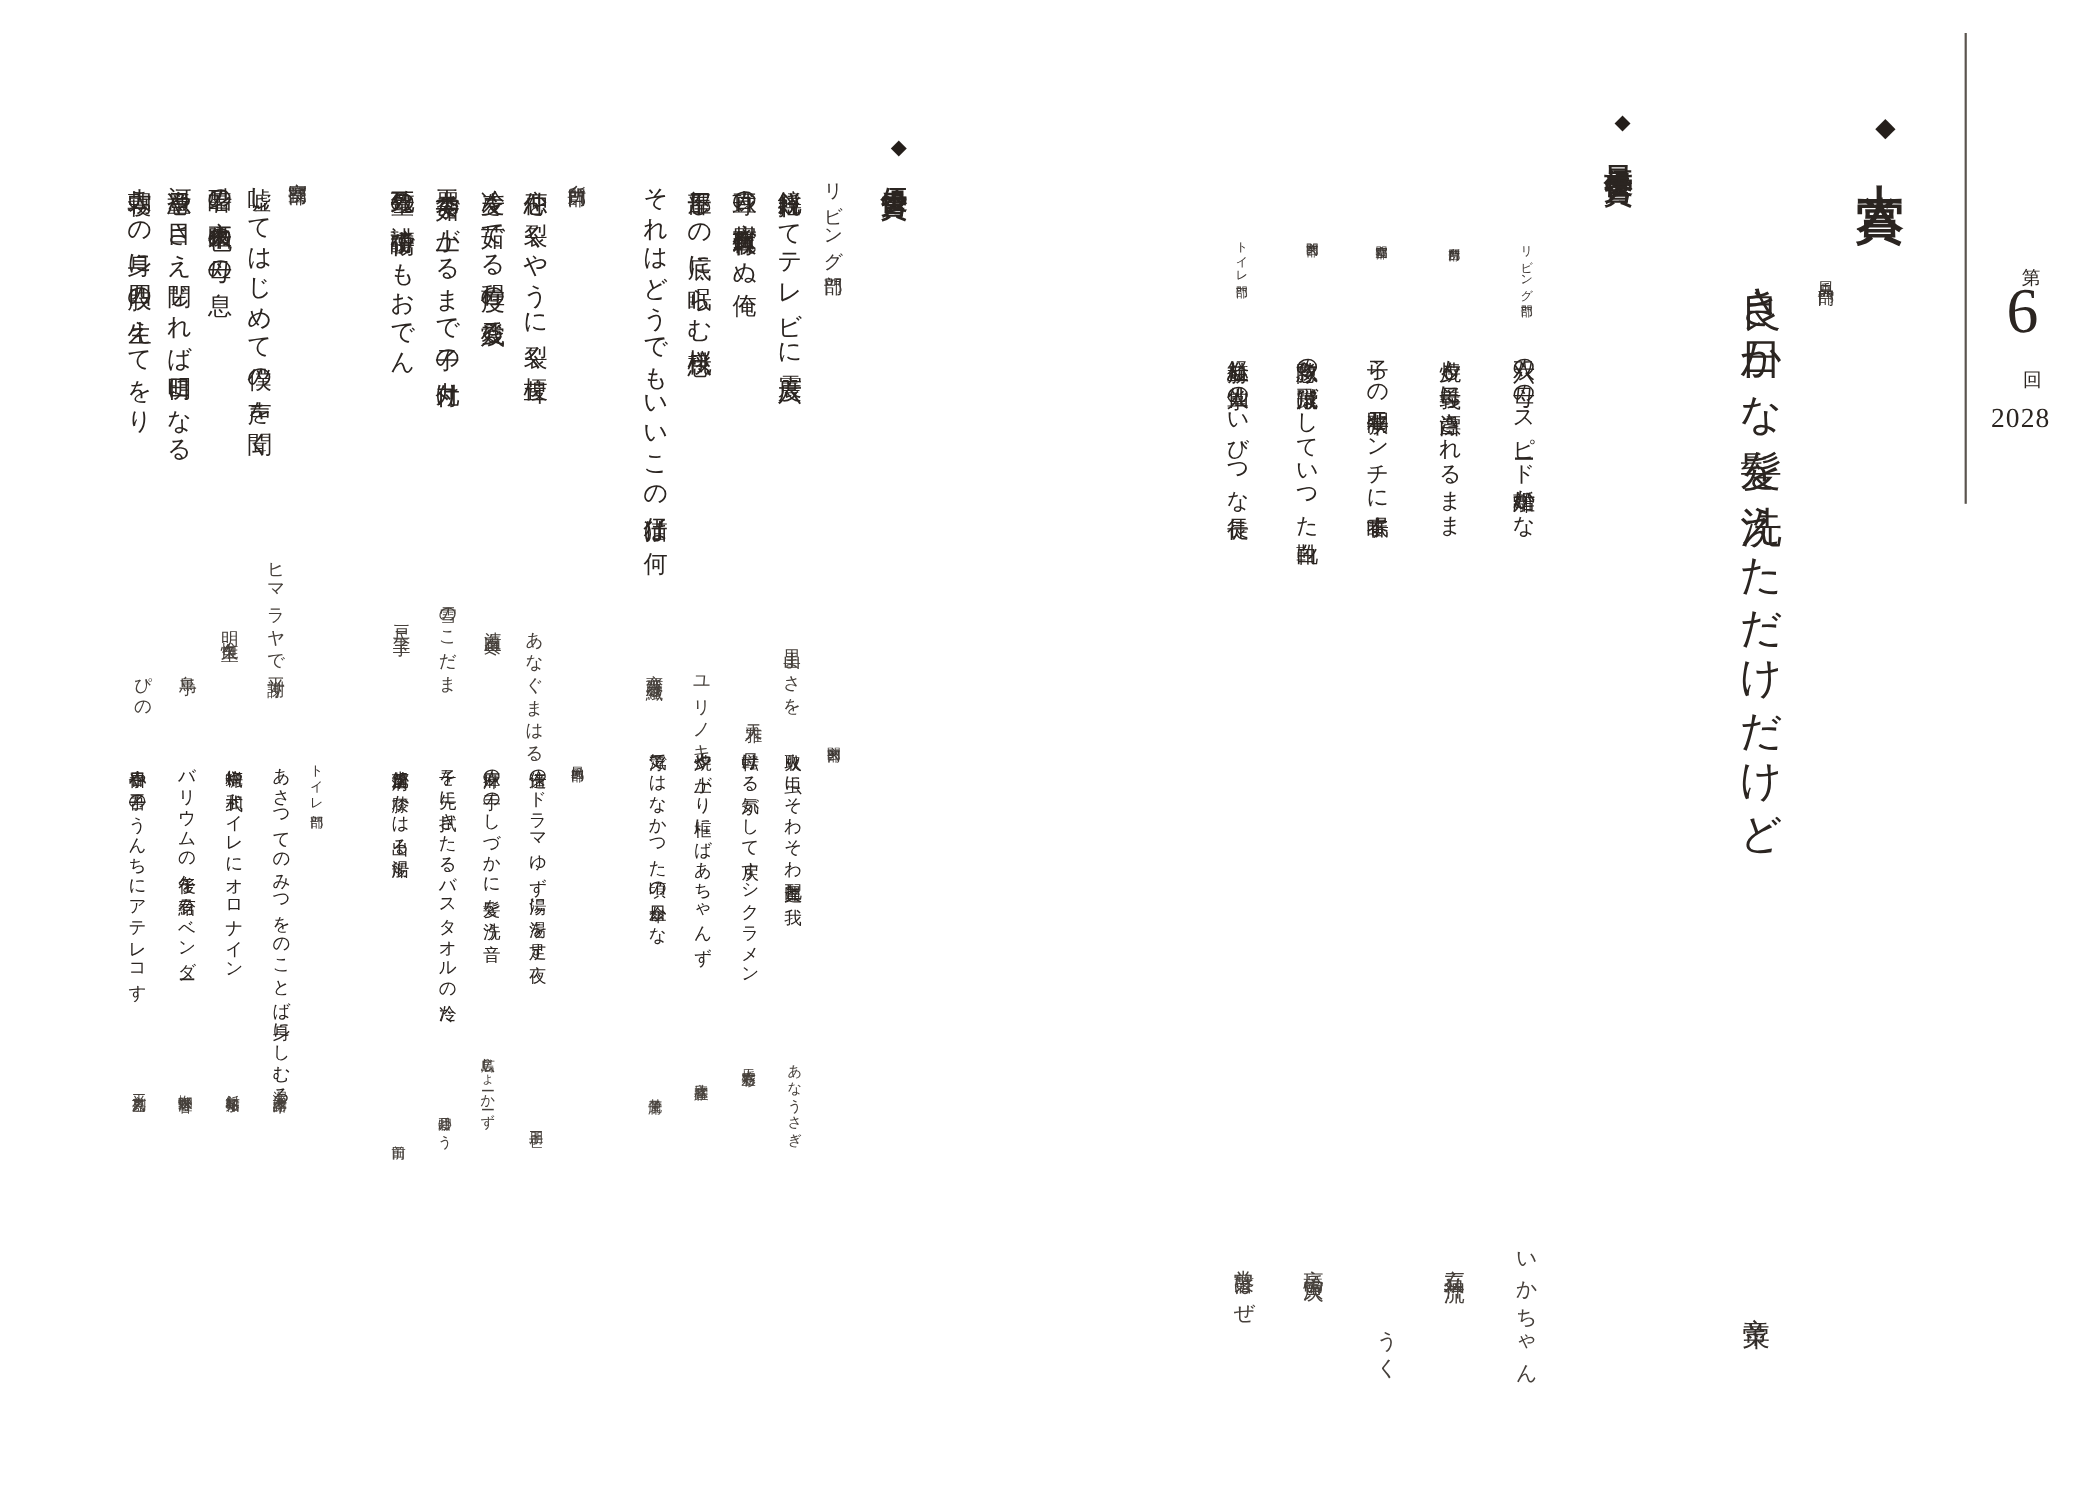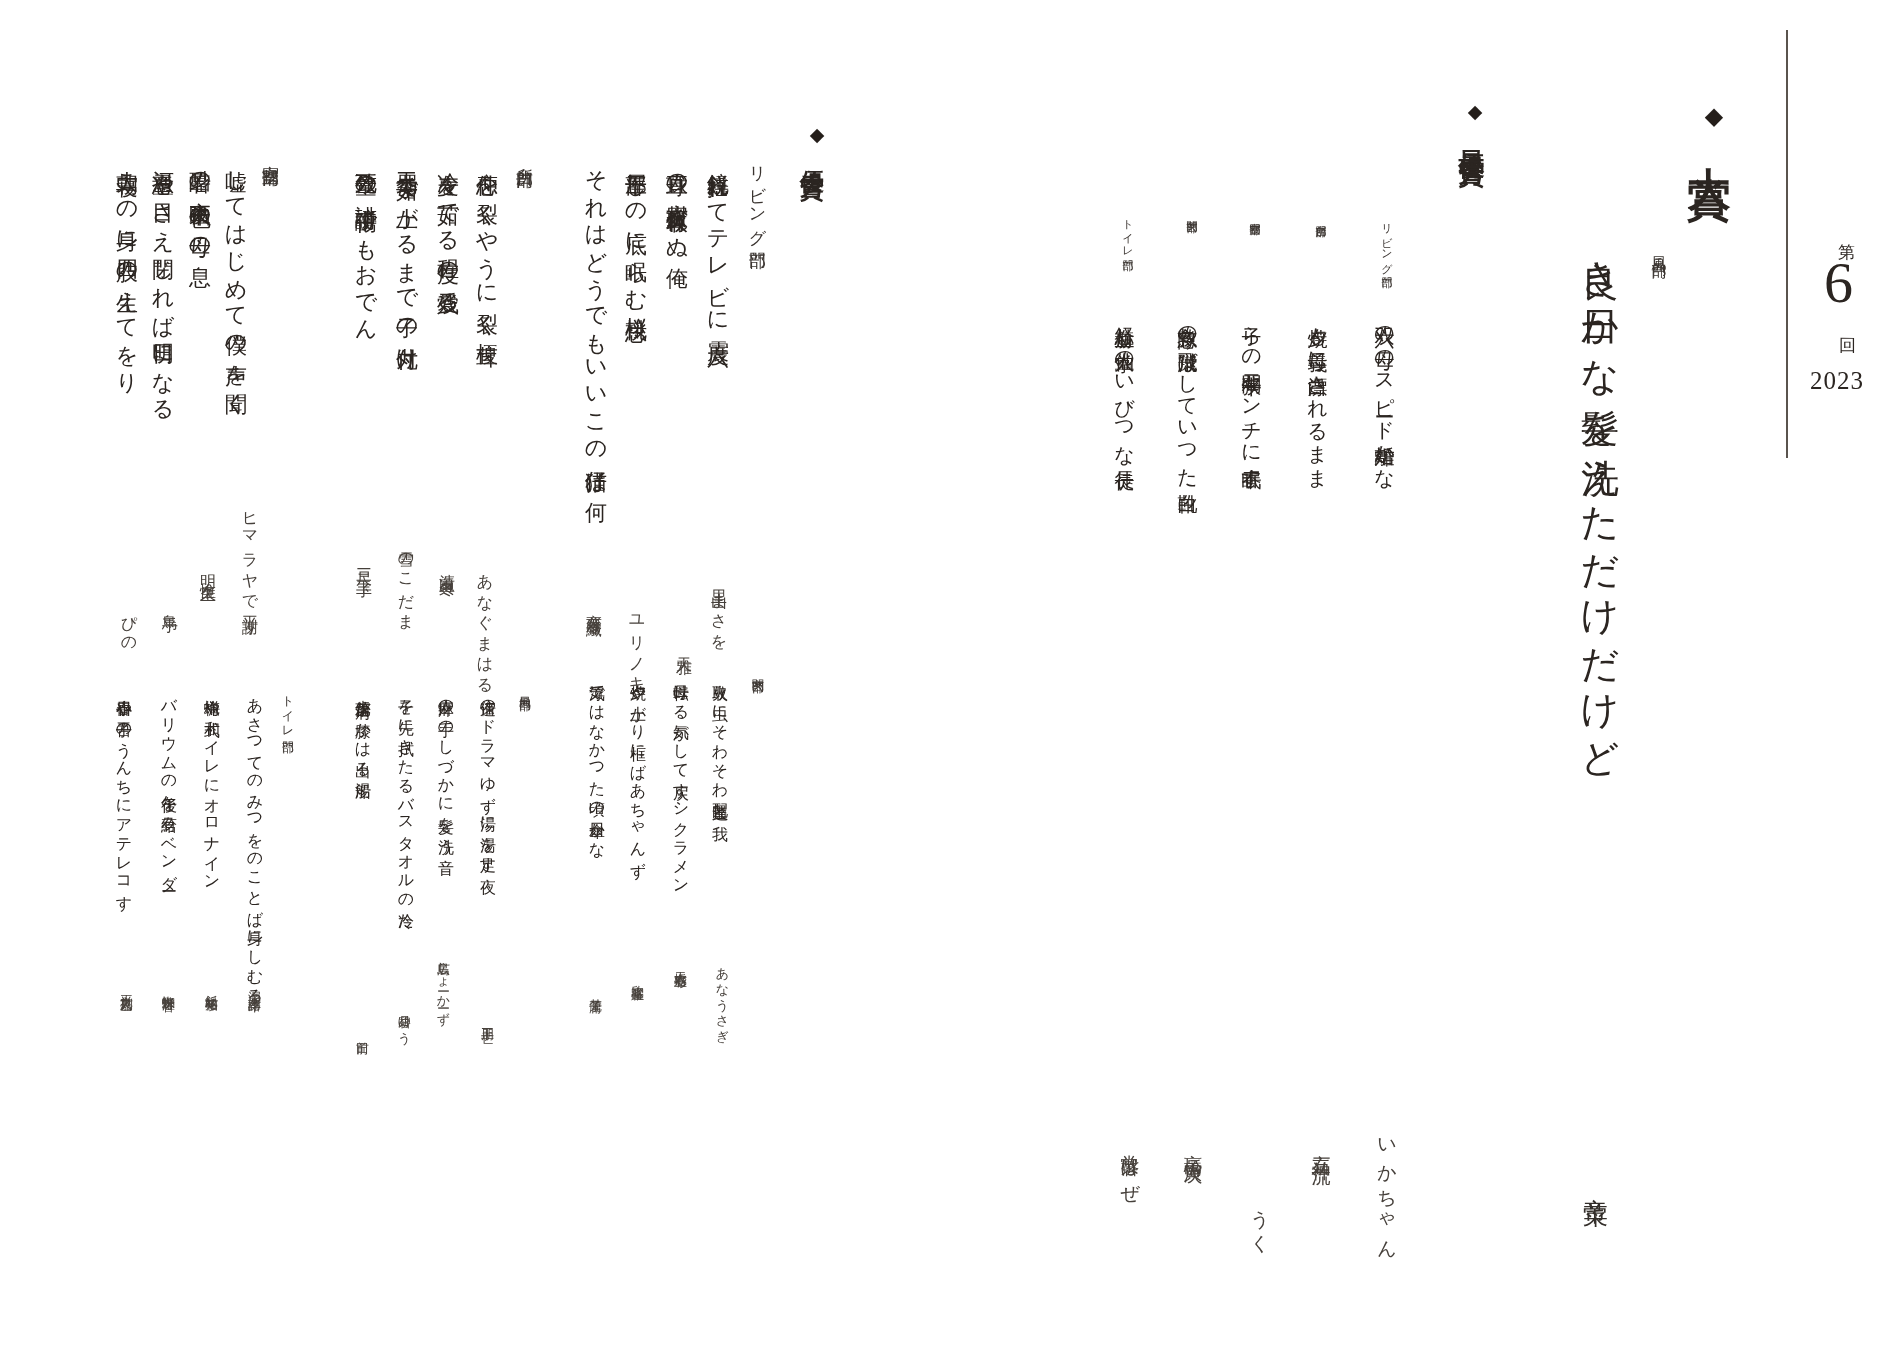--- a/index.html
+++ b/index.html
@@ -31,21 +31,21 @@
 </style>
 </head>
 <body>
 
 <div class="page">
 
   <div class="rule" style="left:1786px;top:30px;width:2px;height:428px;"></div>
   <div class="v serif ed-small" style="left:1838px;top:230px;">第</div>
   <div class="h serif ed-num" style="left:1824px;top:254px;">6</div>
   <div class="v serif ed-small" style="left:1839px;top:324px;">回</div>
-  <div class="h serif ed-year" style="left:1810px;top:368px;">2023</div>
+  <div class="h serif ed-year" style="left:1810px;top:368px;">2028</div>
 
   <div class="v diamond" style="left:1702px;top:102px;font-size:24px;">◆</div>
   <div class="v serif title-grand" style="left:1686px;top:132px;">大賞</div>
   <div class="v sans grand-cat" style="left:1652px;top:244px;">風呂部門</div>
   <div class="v serif grand-poem" style="left:1581px;top:231px;">良き日かな髪を洗えただけだけど</div>
   <div class="v sans grand-author" style="left:1583px;top:1178px;">帝菜</div>
 
   <div class="v diamond" style="left:1465px;top:100px;font-size:19px;">◆</div>
   <div class="v serif title-best" style="left:1458px;top:129px;">最優秀賞</div>
 

